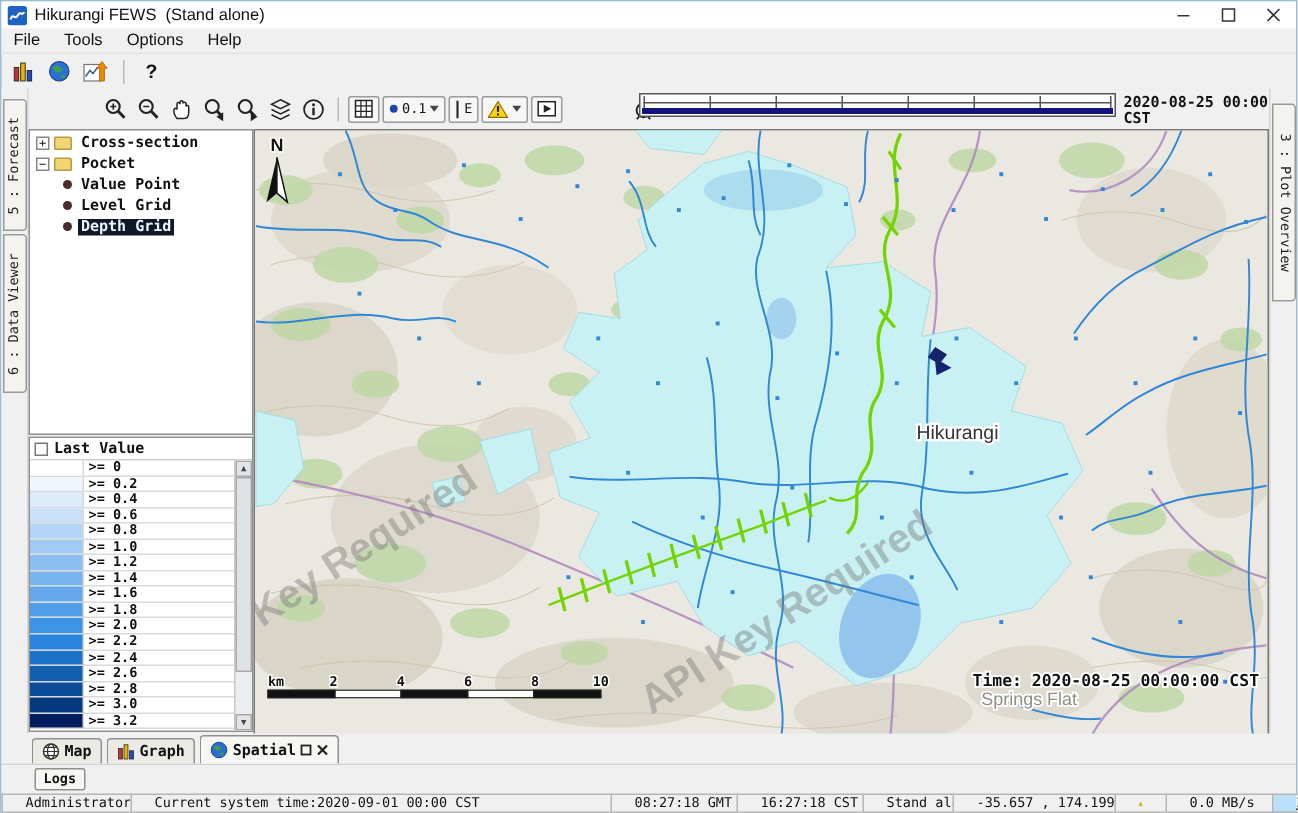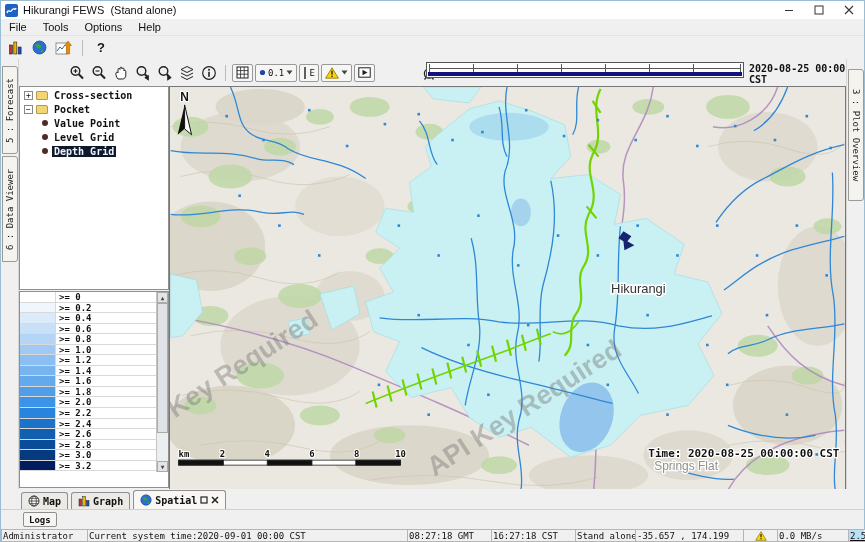--- a/index.html
+++ b/index.html
@@ -81,21 +81,21 @@
   #bottomtabs { left:0; top:488px; width:863px; height:20px; display:flex; align-items:flex-end; gap:3px; padding-left:20px; background:#f0f0f0; }
   .btab { height:17px; display:flex; align-items:center; gap:3px; padding:0 6px; border:1px solid #8f8f8f; border-bottom:none;
           border-radius:3px 3px 0 0; background:#eceae4; font-family:"DejaVu Sans Mono", monospace; font-size:10px; font-weight:bold; }
   .btab.active { background:#f8f7f3; height:19px; }
   #logs-row { left:0; top:508px; width:863px; height:20px; background:#f0f0f0; border-top:1px solid #d0d0d0; }
   #logs-btn { position:absolute; left:22px; top:2px; height:15px; padding:0 5px; border:1px solid #8f8f8f; border-radius:2px;
               background:#f6f5f1; font-family:"DejaVu Sans Mono", monospace; font-size:9px; font-weight:bold; display:flex; align-items:center; }
 
   
   #statusbar { left:0; top:528px; width:863px; height:13px; display:flex; font-family:"DejaVu Sans Mono", monospace; font-size:9px; }
-  .seg { border:1px solid #b5b5b5; border-right:none; padding:0 1px; display:flex; align-items:center; white-space:nowrap; overflow:hidden; background:#f0f0f0; flex:none; }
+  .seg { border:1px solid #b5b5b5; border-right:none; padding:0 15px; display:flex; align-items:center; white-space:nowrap; overflow:hidden; background:#f0f0f0; flex:none; }
   .seg:last-child { border-right:1px solid #b5b5b5;text-decoration:underline; }
   #seg-memory { background:linear-gradient(to right,#b9e0f6 0 40%, #f0f0f0 40%); }
 </style>
 </head>
 <body>
 
 <div id="app">
 
   <div id="titlebar" class="abs">
     <svg id="app-icon" viewBox="0 0 13 13">
@@ -338,20 +338,24 @@
       <span class="tree-label">Level Grid</span>
     </div>
     <div class="tree-row">
       <span class="child-indent"></span>
       <span class="bullet"></span>
       <span class="tree-label selected">Depth Grid</span>
     </div>
   </div>
 
   <div id="legend-panel" class="abs">
+    <div id="legend-header">
+      <span id="legend-checkbox"></span>
+      <span>Last Value</span>
+    </div>
     <div id="legend-list">
       <div class="legend-row">
           <span class="swatch" style="background: rgb(255, 255, 255);"></span>
           <span class="legend-label">&gt;= 0</span>
         </div>
       <div class="legend-row">
           <span class="swatch" style="background: rgb(239, 246, 253);"></span>
           <span class="legend-label">&gt;= 0.2</span>
         </div>
       <div class="legend-row">

